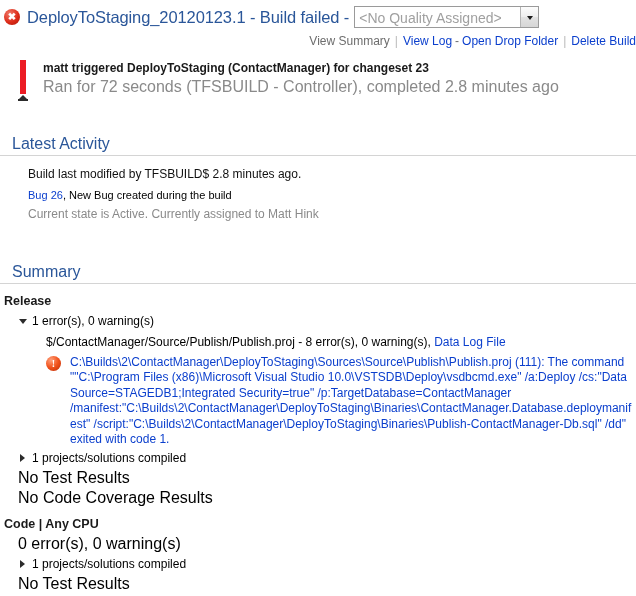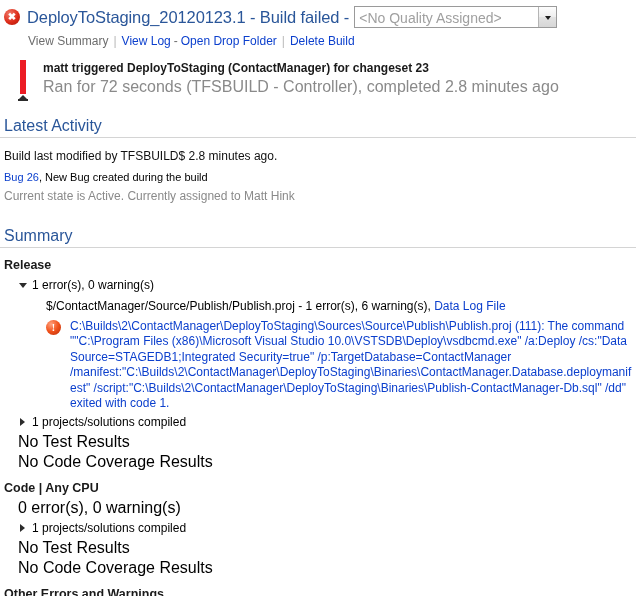--- a/index.html
+++ b/index.html
@@ -51,21 +51,21 @@
     white-space: nowrap;
     letter-spacing: -0.1px;
   }
   .quality-combo {
     margin-left: 5px;
     display: inline-flex;
     align-items: stretch;
     border: 1px solid #9a9a9a;
     background: #ffffff;
     height: 22px;
-    width: 203px;
+    width: 185px;
     box-sizing: border-box;
   }
   .quality-combo .value {
     flex: 1 1 auto;
     font-size: 14px;
     color: #a0a0a0;
     padding: 1px 4px 0 4px;
     line-height: 20px;
     white-space: nowrap;
     overflow: hidden;
@@ -85,20 +85,21 @@
     border-left: 3.5px solid transparent;
     border-right: 3.5px solid transparent;
     border-top: 4px solid #1c1c1c;
   }
 
   
   .cmd-links {
     padding: 5px 0 0 28px;
     font-size: 12px;
     white-space: nowrap;
+    text-align: right;
   }
   .cmd-links .cur { color: #6d6d6d; }
   .cmd-links a {
     color: #0b3fcd;
     text-decoration: none;
     cursor: pointer;
   }
   .cmd-links .bar { color: #b9b9b9; padding: 0 5px; }
   .cmd-links .dash { color: #6d6d6d; padding: 0 3px; }
 
@@ -148,31 +149,31 @@
   }
   .trigger-line2 {
     font-size: 16px;
     color: #8a8a8a;
     line-height: 17px;
     padding-top: 2px;
   }
 
   
   .section-head {
-    margin-top: 22px;
-    padding: 0 2px 2px 4px;
+    margin-top: 40px;
+    padding: 0 2px 2px 12px;
     border-bottom: 1px solid #d4d4d4;
   }
   .section-head .t {
     font-size: 16px;
     color: #2a5699;
   }
 
   
-  .activity { padding: 9px 0 0 4px; }
+  .activity { padding: 9px 0 0 4px; margin-left: 24px; }
   .activity .row1 { font-size: 12px; color: #111; line-height: 18px; }
   .activity .row2 { font-size: 11px; line-height: 18px; padding-top: 3px; }
   .activity .row2 a { color: #0b3fcd; text-decoration: none; cursor: pointer; }
   .activity .row3 { font-size: 12px; color: #8a8a8a; line-height: 18px; padding-top: 1px; }
 
   
   .summary { padding-left: 4px; }
   .cfg-head {
     font-size: 12.5px;
     font-weight: bold;
@@ -307,21 +308,21 @@
     <span class="t">Summary</span>
   </div>
 
   <div class="summary">
 
     <div class="cfg-head">Release</div>
     <div class="toggle-row ind1">
       <span class="tri-down"></span>
       <span>1 error(s), 0 warning(s)</span>
     </div>
-    <div class="proj-row"><span>$/ContactManager/Source/Publish/Publish.proj - 1 error(s), 6 warning(s),</span> <a>Data Log File</a></div>
+    <div class="proj-row"><span>$/ContactManager/Source/Publish/Publish.proj - 8 error(s), 0 warning(s),</span> <a>Data Log File</a></div>
 
     <div class="err-row">
       <span class="err-icon">
         <span class="ring"></span>
           <span class="bang">!</span>
       </span>
       <span class="err-text">C:\Builds\2\ContactManager\DeployToStaging\Sources\Source\Publish\Publish.proj (111): The command ""C:\Program Files (x86)\Microsoft Visual Studio 10.0\VSTSDB\Deploy\vsdbcmd.exe" /a:Deploy /cs:"Data Source=STAGEDB1;Integrated Security=true" /p:TargetDatabase=ContactManager /manifest:"C:\Builds\2\ContactManager\DeployToStaging\Binaries\ContactManager.Database.deploymanifest" /script:"C:\Builds\2\ContactManager\DeployToStaging\Binaries\Publish-ContactManager-Db.sql" /dd" exited with code 1.</span>
     </div>
 
     <div class="toggle-row ind1">

